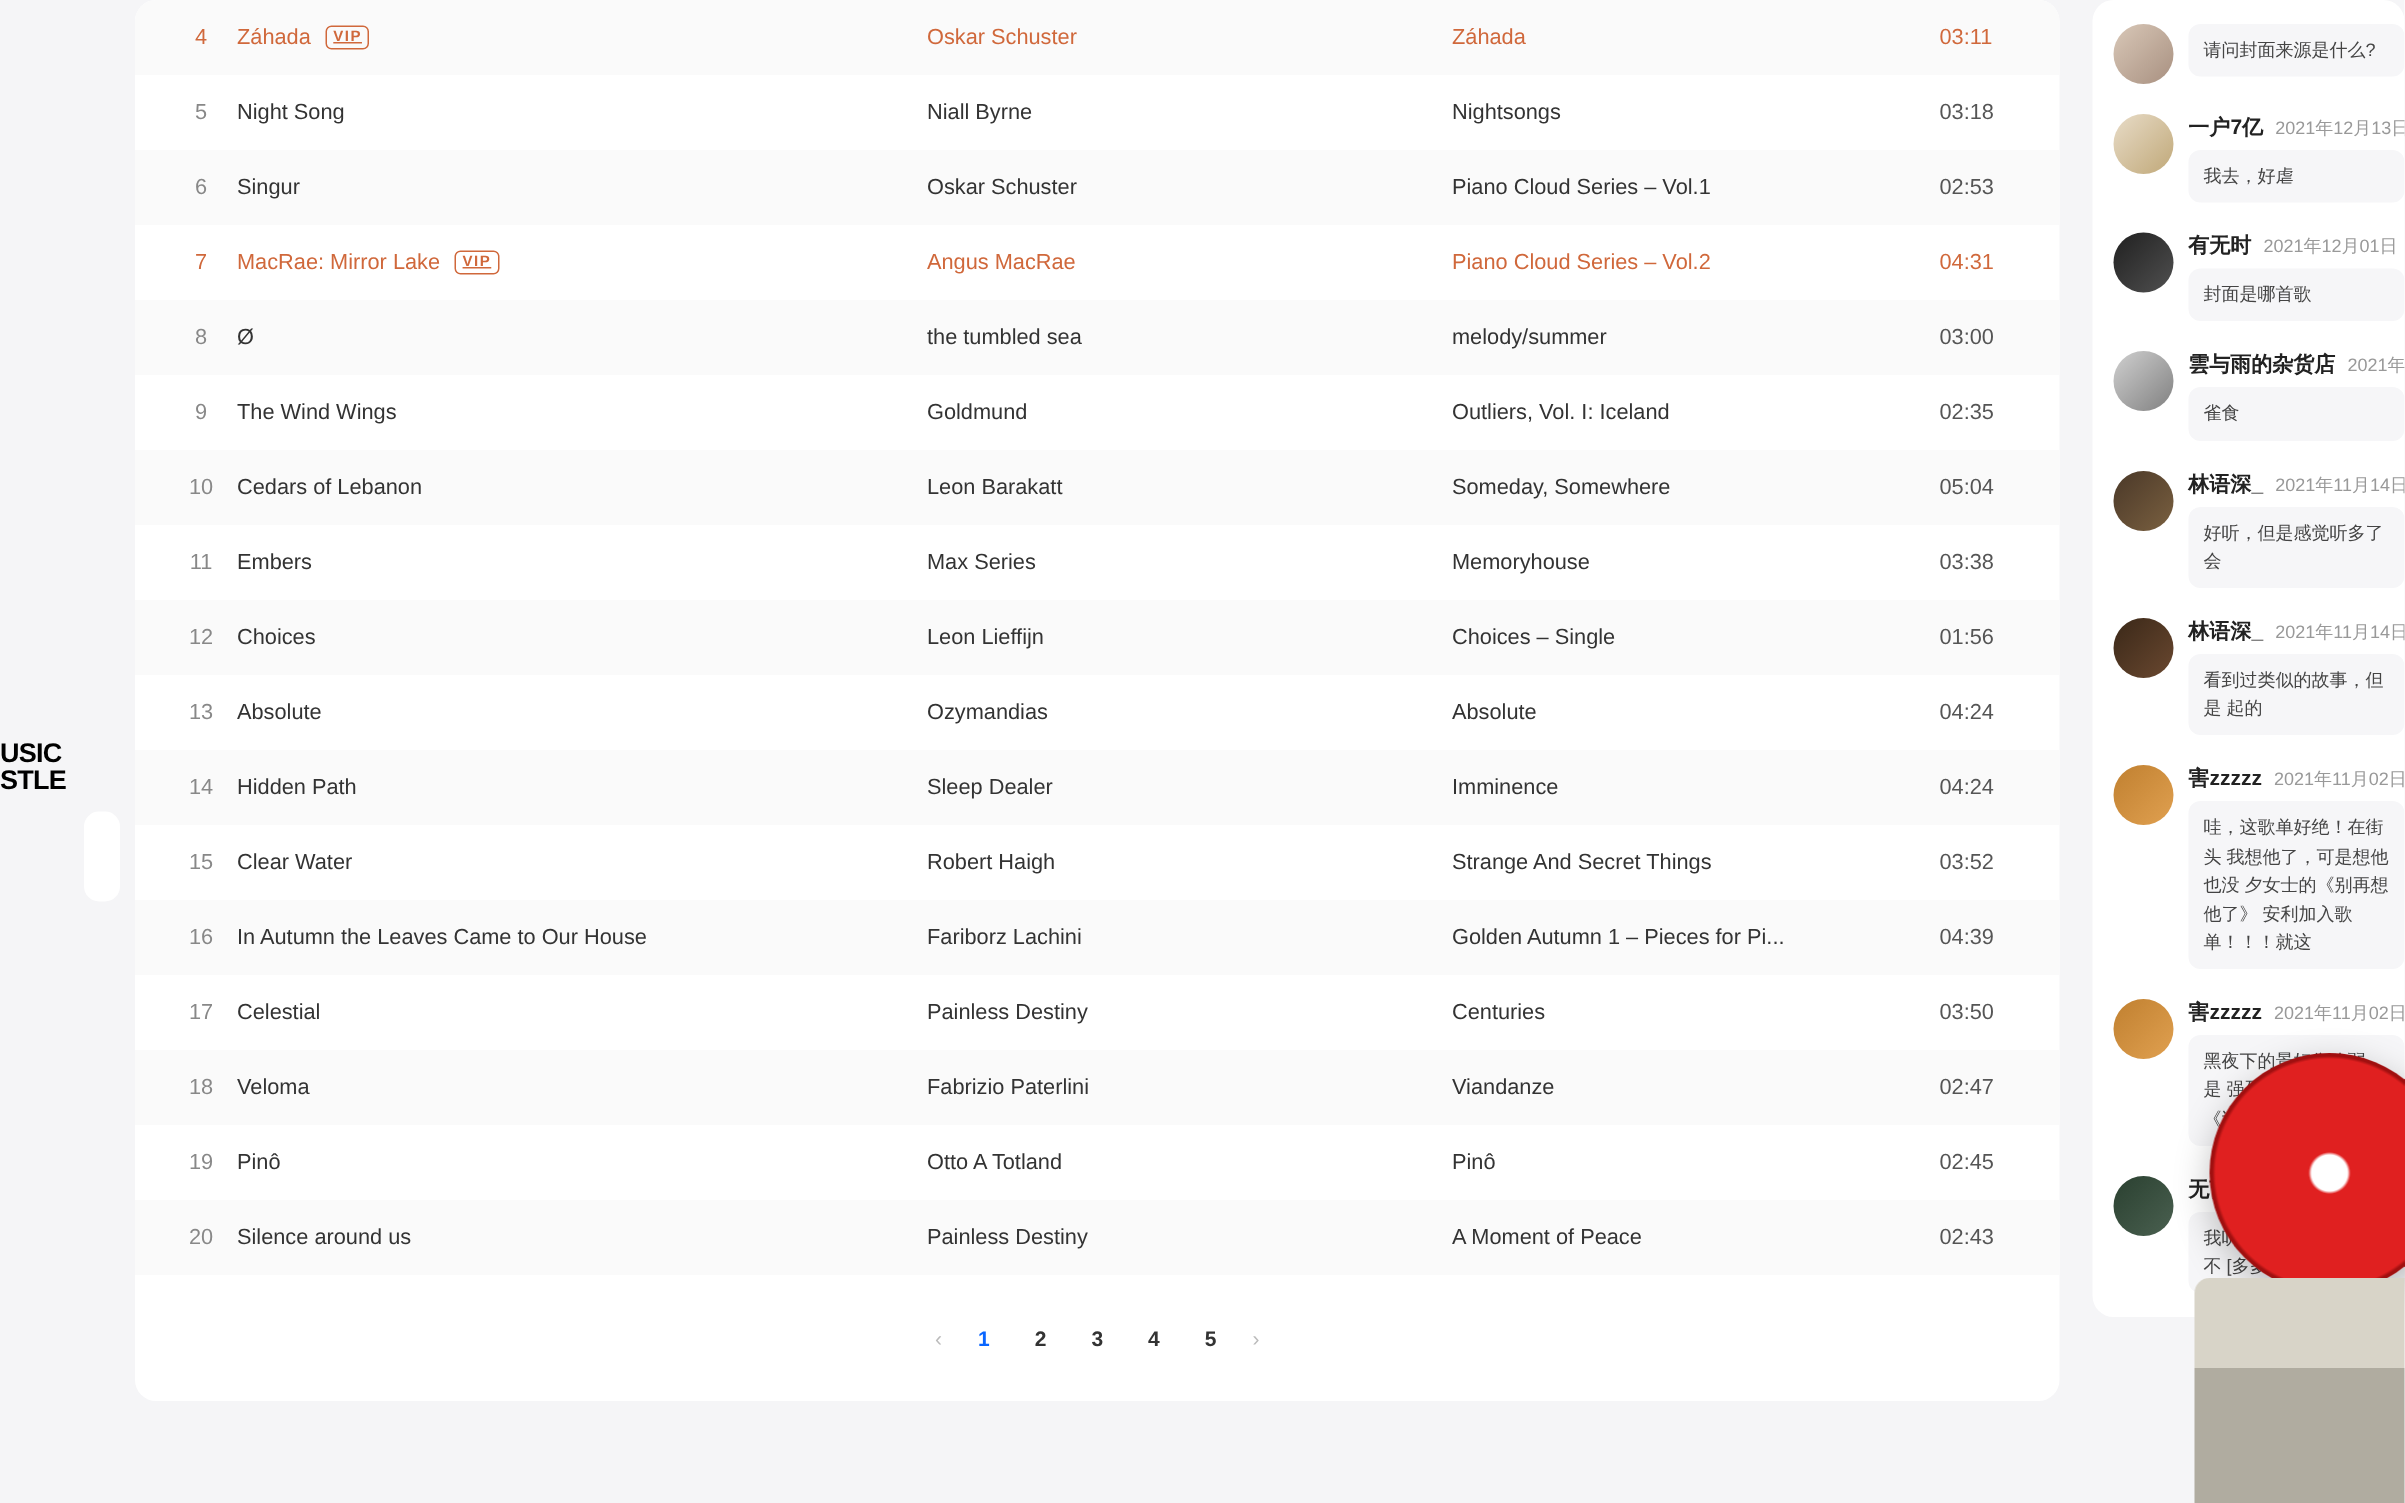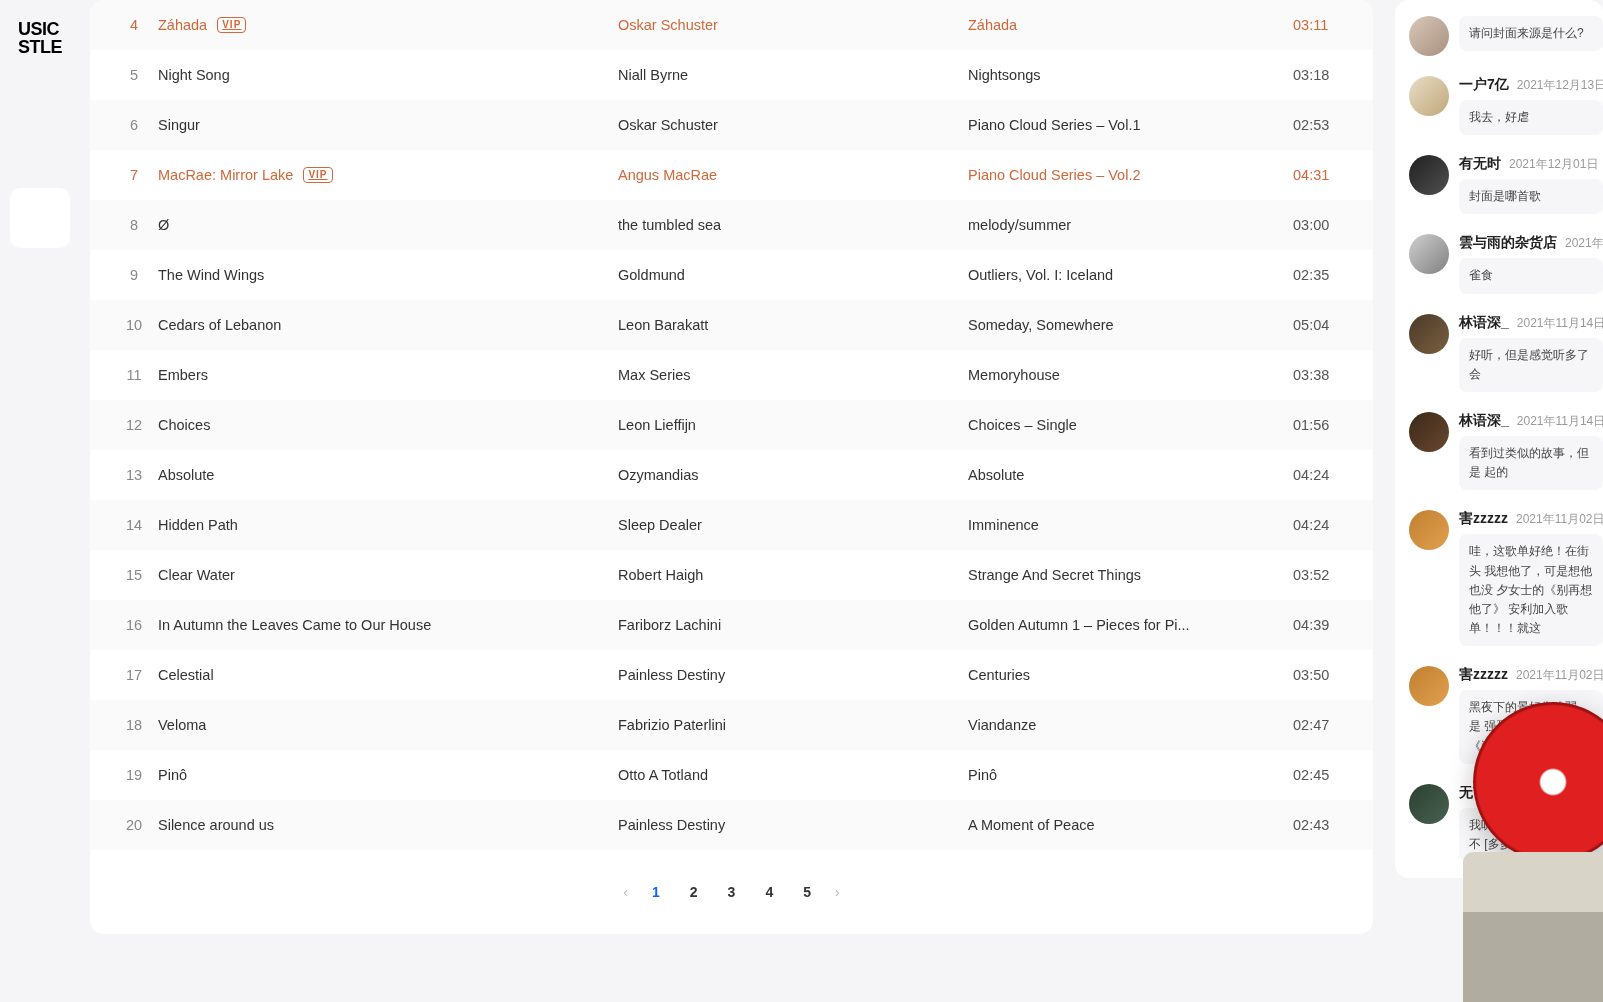--- a/index.html
+++ b/index.html
@@ -8,21 +8,21 @@
   background: #f5f5f7;
   color: #333;
   font-size: 14px;
   overflow-x: hidden;
 }
 .layout { display: flex; min-height: 100vh; }
 .left-rail {
   width: 80px;
   padding-top: 20px;
   display: flex;
-  flex-direction: column;
+  flex-direction: row;
   align-items: center;
   gap: 12px;
 }
 .logo {
   font-weight: 900;
   font-size: 18px;
   letter-spacing: -0.5px;
   line-height: 1;
   text-align: left;
   color: #000;

